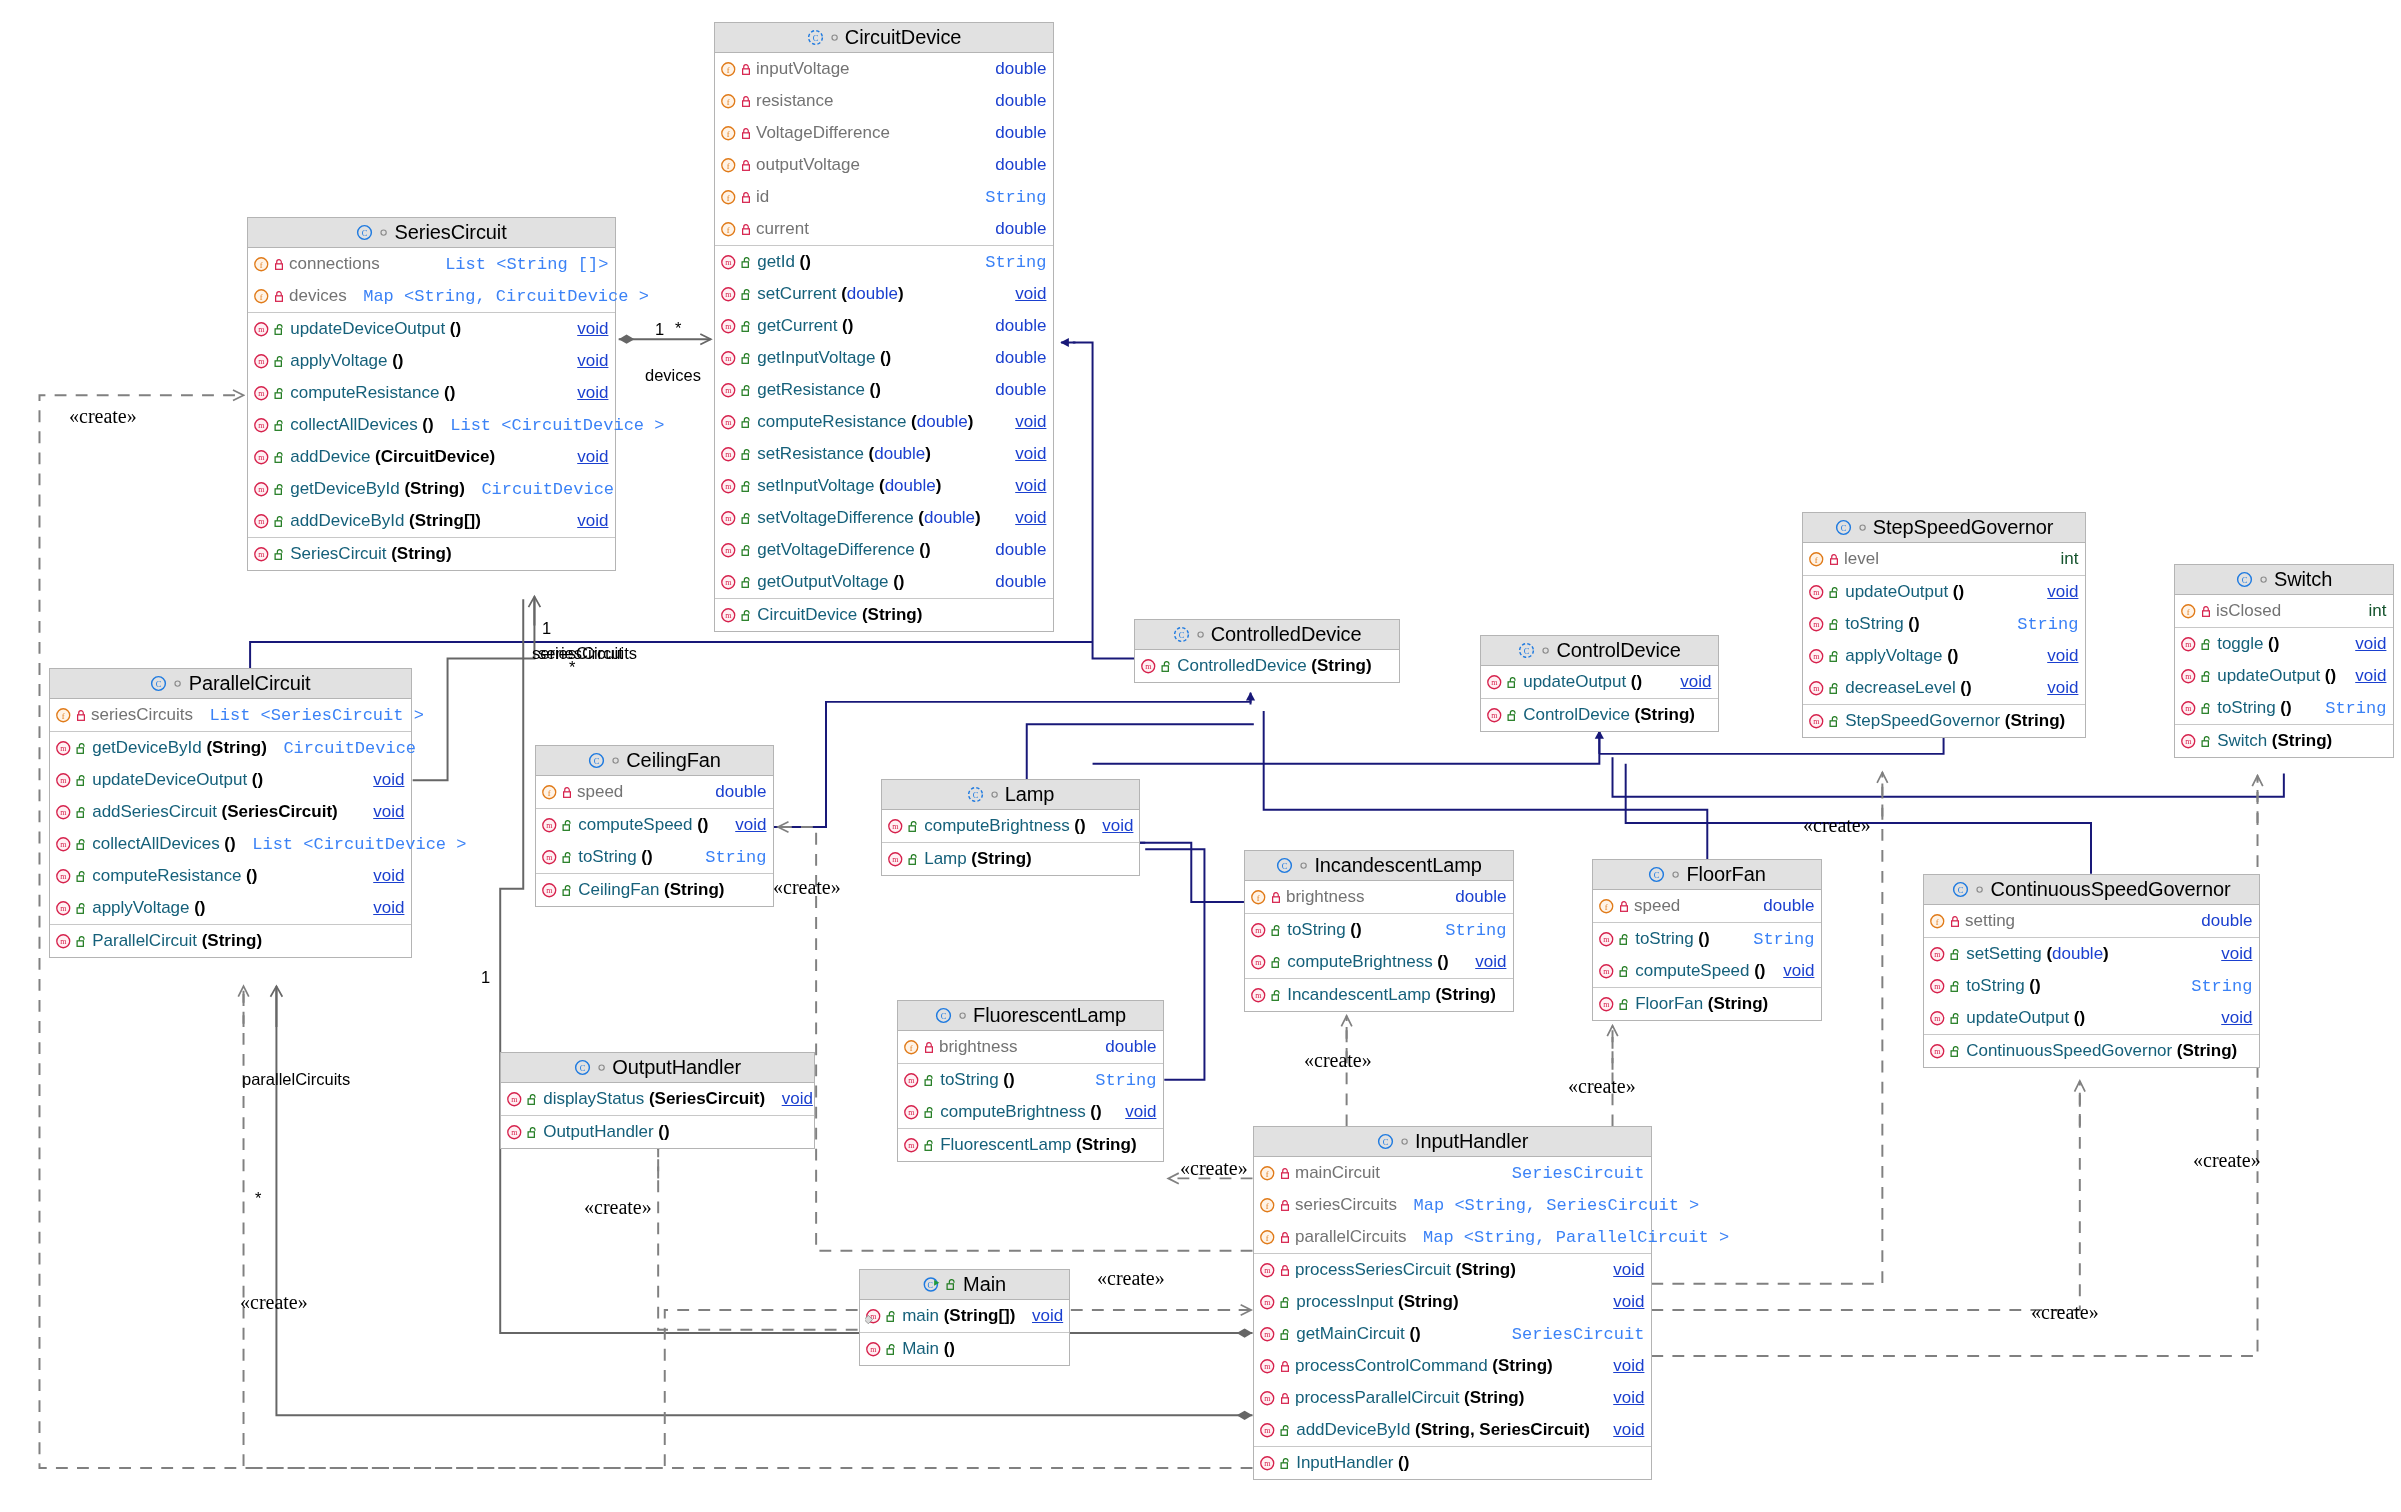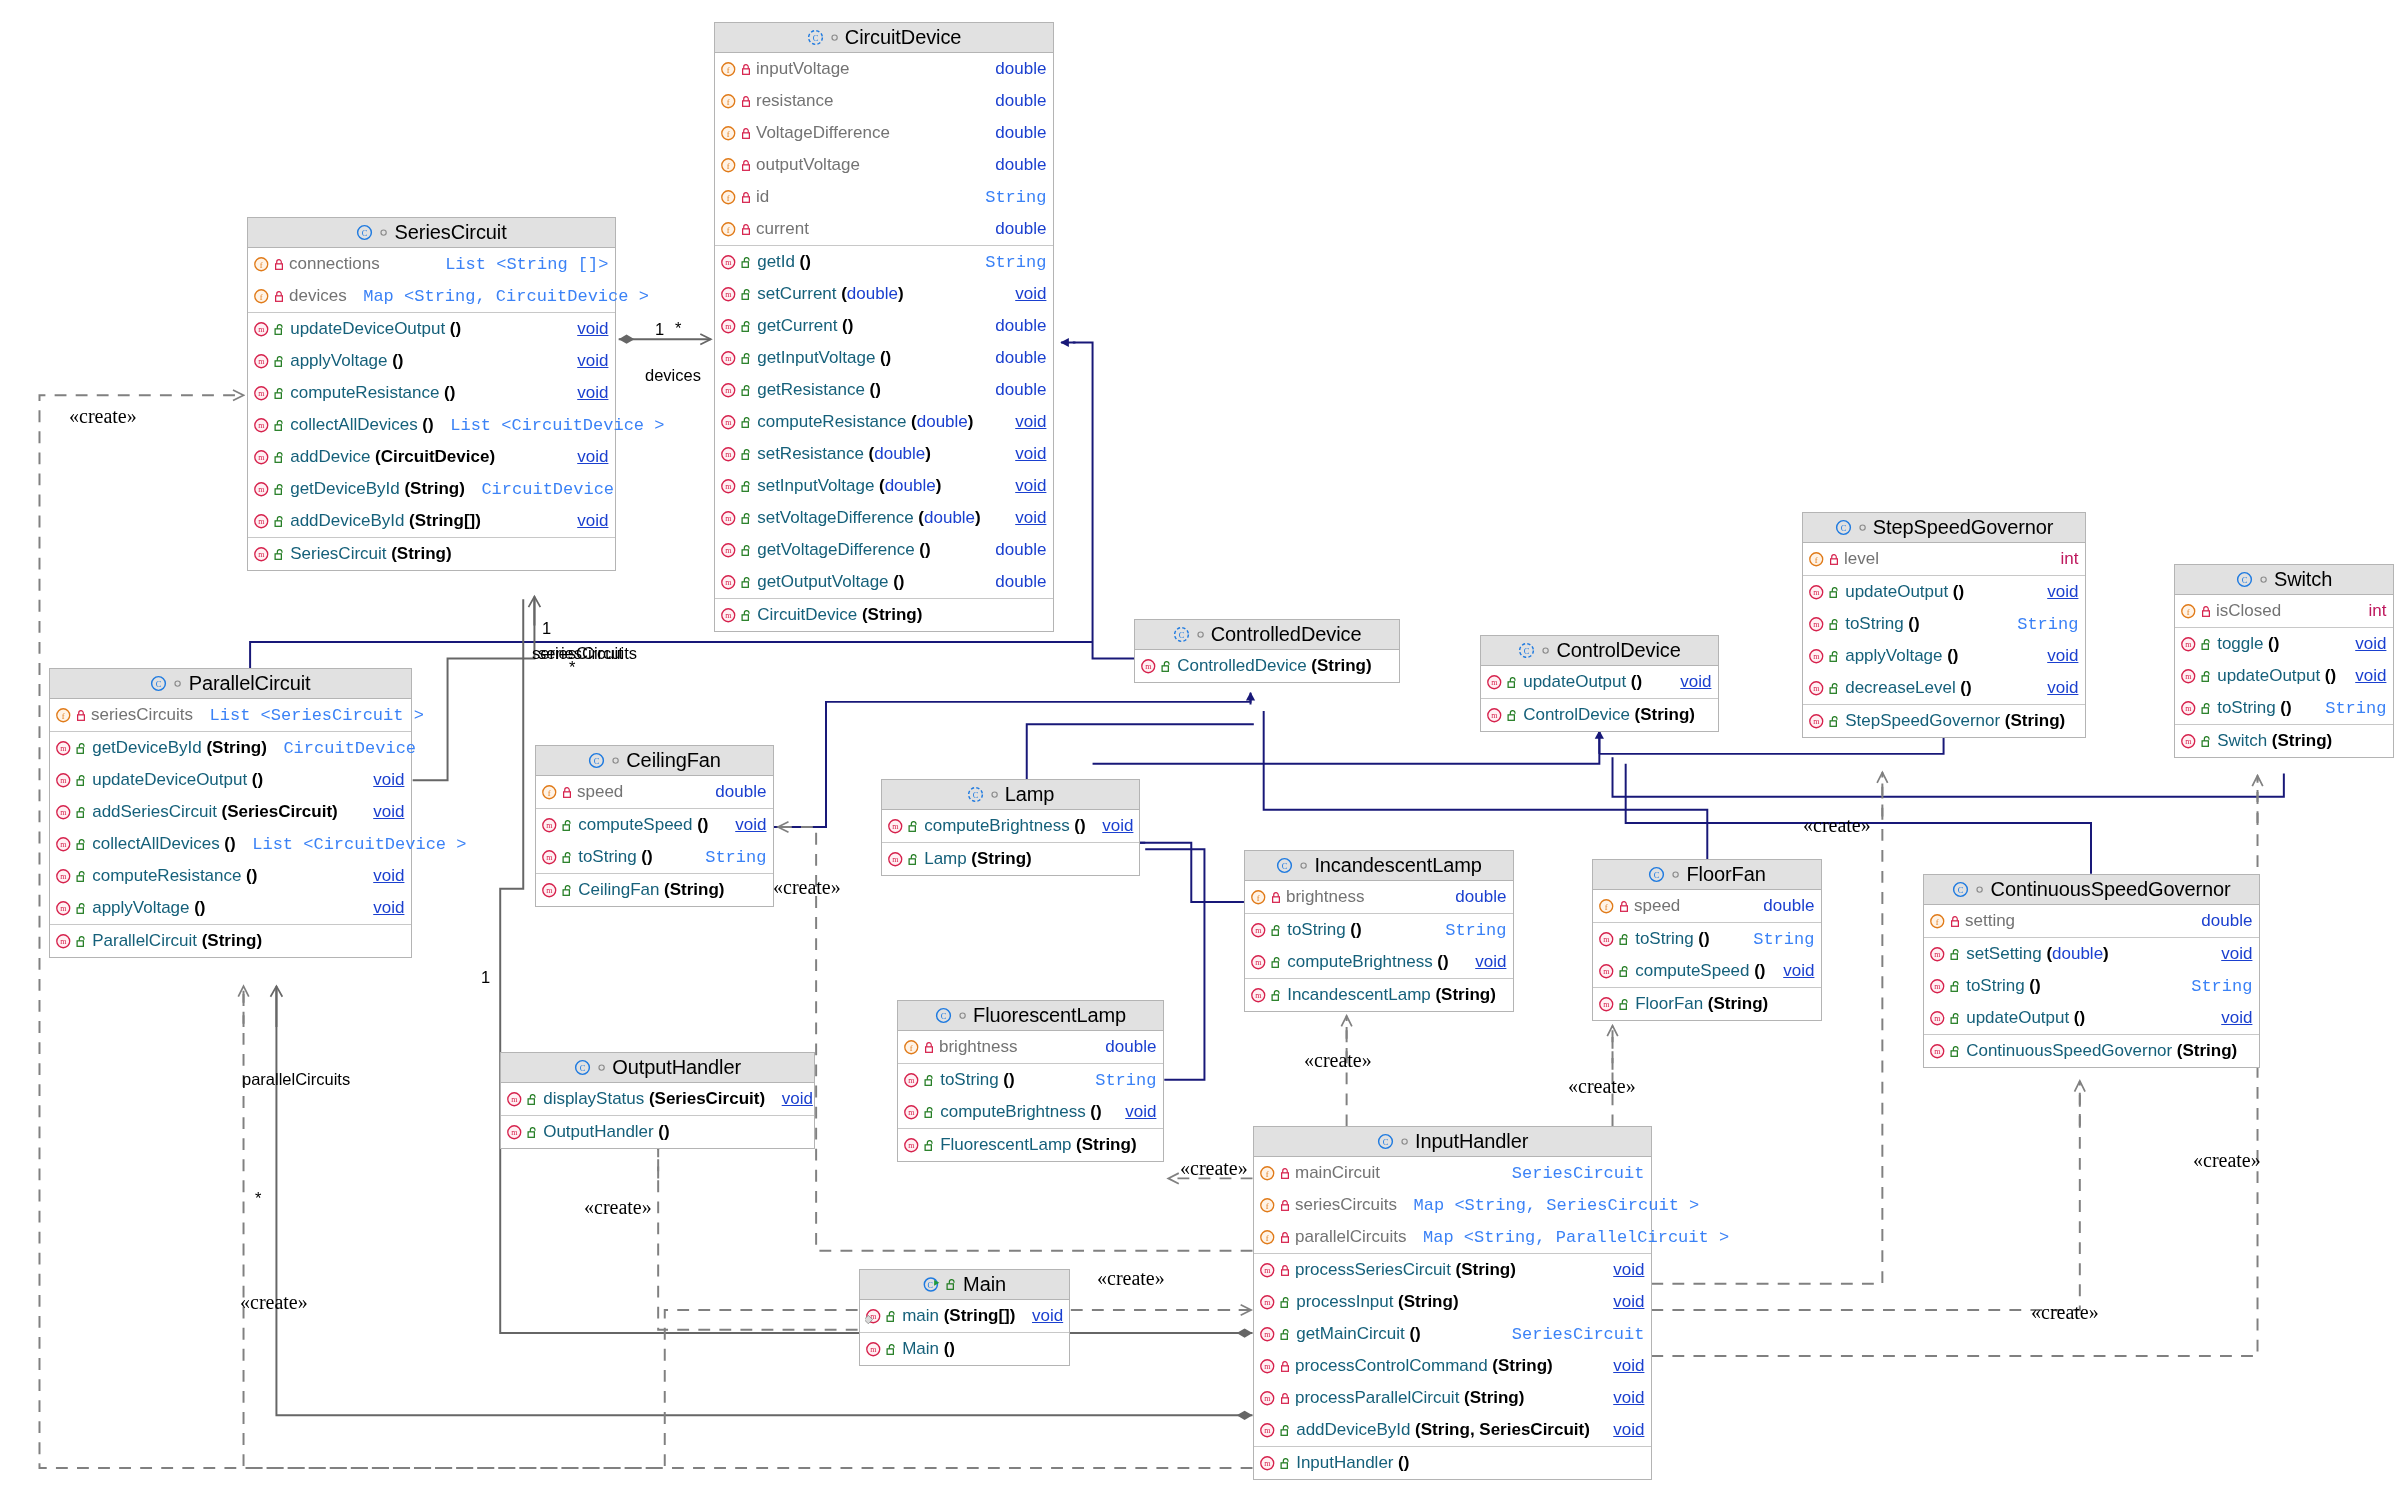--- a/index.html
+++ b/index.html
@@ -36,21 +36,21 @@
     padding:0 6.6px 0 5.3px;gap:4.6px;white-space:nowrap;
     font-size:17px;
   }
   .row .mname{color:#15607a;}
   .row .fname{color:#737373;}
   .row .params{color:#000000;font-weight:bold;}
   .row .ptype{color:#1a3fcf;font-weight:normal;}
   .row .rtype{margin-left:auto;padding-left:12px;}
   .rt-void{color:#1a3fcf;text-decoration:underline;}
   .rt-double{color:#1a3fcf;}
-  .rt-int{color:#be185d;}
+  .rt-int{color:#14532d;}
   .rt-plain{color:#3b82f6;font-family:Liberation Mono, monospace;}
 
   
   .ic{flex:0 0 auto;display:inline-block;position:relative;}
   .ic-class{width:17px;height:17px;}
   .ic-field{width:16.5px;height:16.5px;}
   .ic-method{width:16.5px;height:16.5px;}
   .ic-lockp{width:10px;height:13px;}
   .ic-lockd{width:11.2px;height:13px;}
   .ic-sm{width:9.2px;height:9.2px;}

